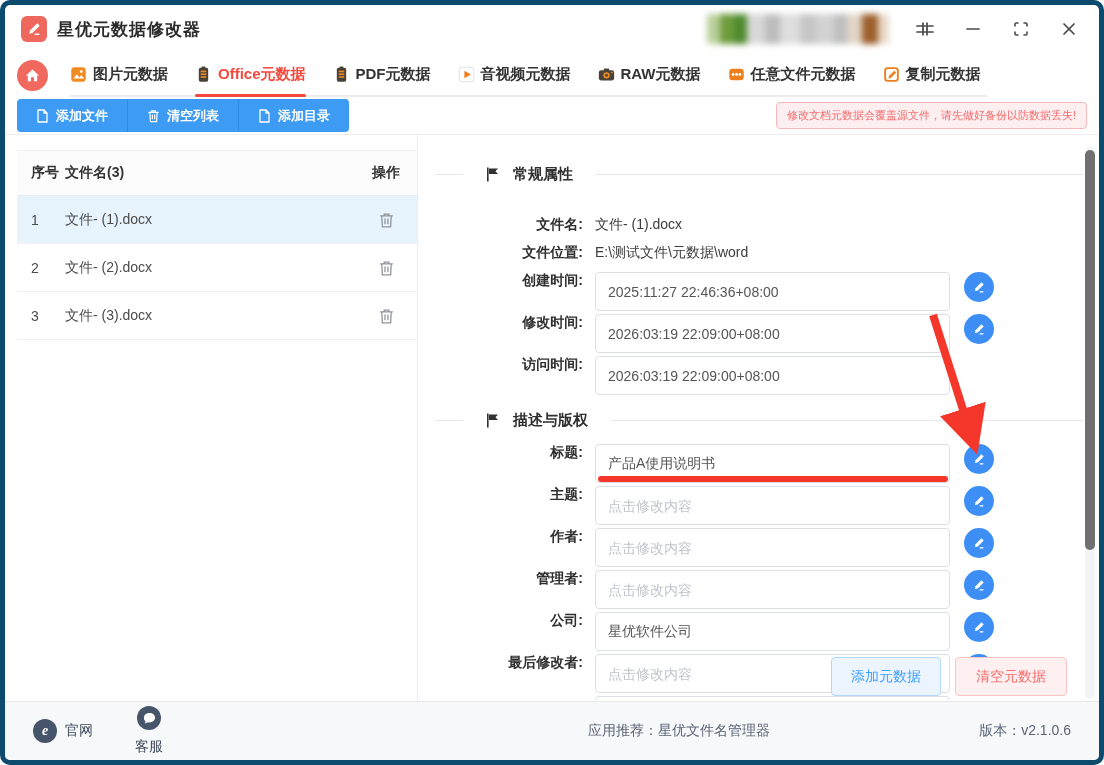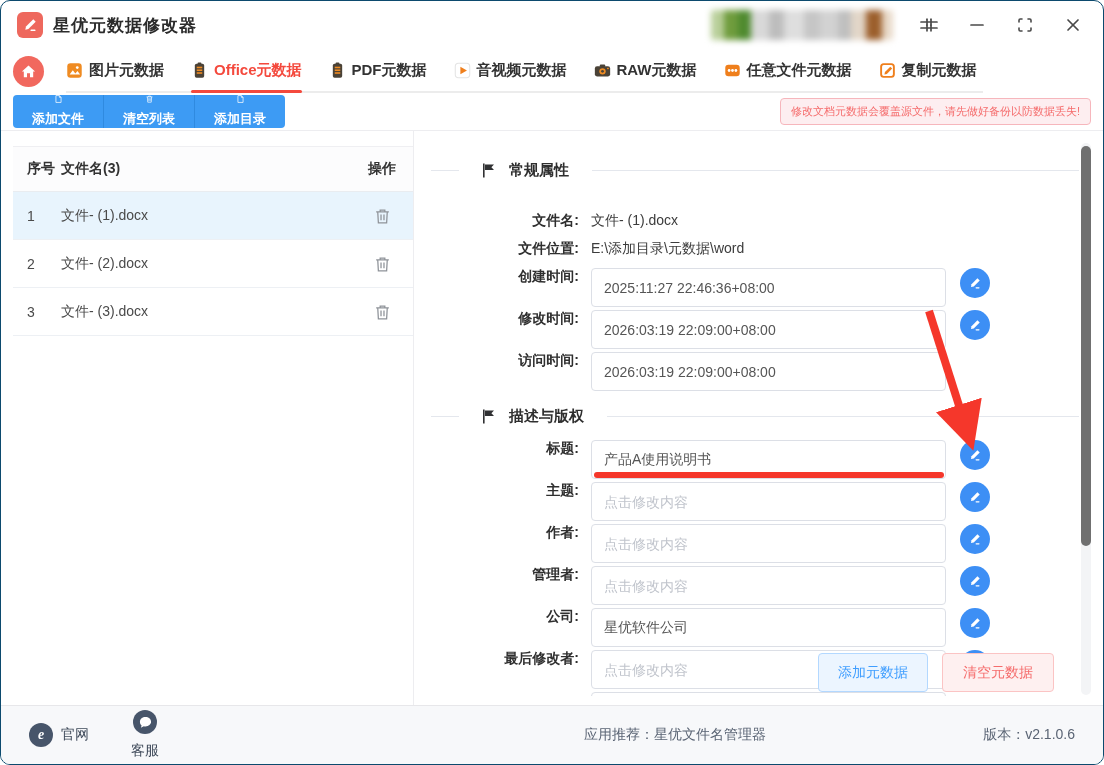--- a/index.html
+++ b/index.html
@@ -1,17 +1,17 @@
 <!DOCTYPE html>
 <html><head>
 <meta charset="utf-8">
 <style>
   * { margin:0; padding:0; box-sizing:border-box; }
   html,body { width:1104px; height:765px; background:#fff; font-family:"Liberation Sans","DejaVu Sans",sans-serif; }
-  .window { position:relative; width:1104px; height:765px; background:#fff; border:1px solid #0c4a6e; border-radius:10px; overflow:hidden; }
+  .window { position:relative; width:1104px; height:765px; background:#fff; border:5px solid #0c4a6e; border-radius:10px; overflow:hidden; }
 
   
   .titlebar { height:48px; display:flex; align-items:center; padding:0 18px 0 16px; }
   .app-icon { width:26px; height:26px; border-radius:6px; background:#ee685d; display:flex; align-items:center; justify-content:center; flex:0 0 auto; }
   .app-title { margin-left:10px; font-size:17px; font-weight:700; color:#2b2b2b; letter-spacing:1px; }
   .titlebar-right { margin-left:auto; display:flex; align-items:center; gap:24px; }
   .promo-banner { width:182px; height:30px; border-radius:3px; overflow:hidden; display:flex; filter:blur(3px); }
   .promo-banner div { height:100%; }
   .win-btn { display:flex; align-items:center; justify-content:center; width:24px; height:24px; cursor:pointer; }
 
@@ -20,21 +20,21 @@
   .home-btn { width:31px; height:31px; border-radius:50%; background:#f1685e; display:flex; align-items:center; justify-content:center; flex:0 0 auto; margin-right:22px; cursor:pointer; }
   .tabs { display:flex; align-items:center; gap:27px; height:44px; border-bottom:2px solid #ececec; padding-right:6px; }
   .tab { position:relative; height:100%; display:flex; align-items:center; gap:6px; font-size:15px; font-weight:700; color:#333; cursor:pointer; white-space:nowrap; }
   .tab.active { color:#f4493d; }
   .tab.active::after { content:""; position:absolute; left:0; right:0; bottom:-2px; height:3px; background:#f4493d; border-radius:2px; }
   .tab .ticon { display:flex; }
 
   
   .toolbar { height:38px; display:flex; align-items:center; padding:0 12px; border-bottom:1px solid #ededf0; }
   .btn-group { display:flex; border-radius:4px; overflow:hidden; }
-  .tool-btn { height:33px; padding:0 19px; background:#3d9bf4; color:#fff; font-size:13px; font-weight:700; display:flex; align-items:center; gap:7px; border:none; cursor:pointer; border-right:1px solid #2f8ae0; font-family:inherit;flex-direction:column; }
+  .tool-btn { height:33px; padding:0 19px; background:#3d9bf4; color:#fff; font-size:13px; font-weight:700; display:flex; align-items:center; gap:7px; border:none; cursor:pointer; border-right:1px solid #2f8ae0; font-family:inherit; }
   .tool-btn:last-child { border-right:none; }
   .warning-box { margin-left:auto; font-size:11px; color:#f56c6c; background:#fdeef0; border:1px solid #f6b6bc; border-radius:4px; padding:5px 10px; }
 
   
   .main { position:relative; height:576px; }
   .v-divider { position:absolute; left:412px; top:0; bottom:0; width:1px; background:#ededf0; }
 
   
   .file-table { position:absolute; left:12px; top:15px; width:400px; }
   .ft-head { display:flex; align-items:center; height:46px; border-top:1px solid #efeff2; border-bottom:1px solid #e9ecf0; background:#fcfcfd; font-size:14px; font-weight:700; color:#333; }
@@ -59,21 +59,21 @@
   .frow { display:flex; height:33px; margin-bottom:9px; position:relative; }
   .flabel { width:160px; text-align:right; padding-right:12px; font-size:14px; font-weight:700; color:#2f2f2f; flex:0 0 auto; }
   .fvalue { font-size:14px; color:#3c3c3c; }
   .finput { width:355px; height:39px; border:1px solid #dcdfe6; border-radius:4px; padding:0 12px; font-size:14px; color:#555; font-family:inherit; outline:none; background:#fff; }
   .finput::placeholder { color:#c0c4cc; }
   .edit-btn { width:30px; height:30px; border-radius:50%; background:#3d8ff5; border:none; margin-left:14px; display:flex; align-items:center; justify-content:center; cursor:pointer; flex:0 0 auto; }
 
   .annot-underline { position:absolute; left:163px; top:341px; width:350px; height:6px; background:#f5372b; border-radius:3px; z-index:4; }
   .annot-arrow { position:absolute; left:480px; top:168px; width:110px; height:170px; z-index:6; pointer-events:none; }
 
-  .action-btns { position:absolute; top:522px; left:387px; display:flex; gap:14px; z-index:5;border-radius:11px; }
+  .action-btns { position:absolute; top:522px; left:396px; display:flex; gap:14px; z-index:5;border-radius:11px; }
   .btn-add-meta { width:110px; height:39px; background:#ecf5ff; border:1px solid #b3d8ff; color:#409eff; font-size:14px; border-radius:4px; cursor:pointer; font-family:inherit; }
   .btn-clear-meta { width:112px; height:39px; background:#fef0f0; border:1px solid #fbc4c4; color:#f56c6c; font-size:14px; border-radius:4px; cursor:pointer; font-family:inherit; }
 
   
   .scrollbar { position:absolute; left:1080px; top:12px; width:10px; height:552px; background:#f3f4f6; border-radius:5px; }
   .scroll-thumb { position:absolute; left:0; top:3px; width:10px; height:400px; background:#707070; border-radius:5px; cursor:pointer; }
 
   
   .footer { position:absolute; left:0; right:0; bottom:0; height:59px; background:#f7f8fa; border-top:1px solid #e7e7ea; display:flex; align-items:center; padding:0 28px; }
   .flink { display:flex; align-items:center; gap:8px; font-size:14px; color:#3f4a5a; cursor:pointer; }
@@ -310,21 +310,21 @@
         <span class="sh-title">常规属性</span>
         <div class="sh-line"></div>
       </div>
 
       <div class="srow">
         <div class="flabel">文件名:</div>
         <div class="fvalue">文件- (1).docx</div>
       </div>
       <div class="srow">
         <div class="flabel">文件位置:</div>
-        <div class="fvalue">E:\添加目录\元数据\word</div>
+        <div class="fvalue">E:\测试文件\元数据\word</div>
       </div>
 
       <div class="frow" style="margin-top:10px;">
         <div class="flabel">创建时间:</div>
         <input class="finput" value="2025:11:27 22:46:36+08:00" style="">
         <button class="edit-btn">
           <svg width="14" height="14" viewBox="0 0 16 16">
               <path d="M10.8 2.6l2.6 2.6-6.8 6.8-3.2.6.6-3.2z" fill="#fff"></path>
               <rect x="8.6" y="12.8" width="4.6" height="1.4" rx="0.7" fill="#fff"></rect>
             </svg>

